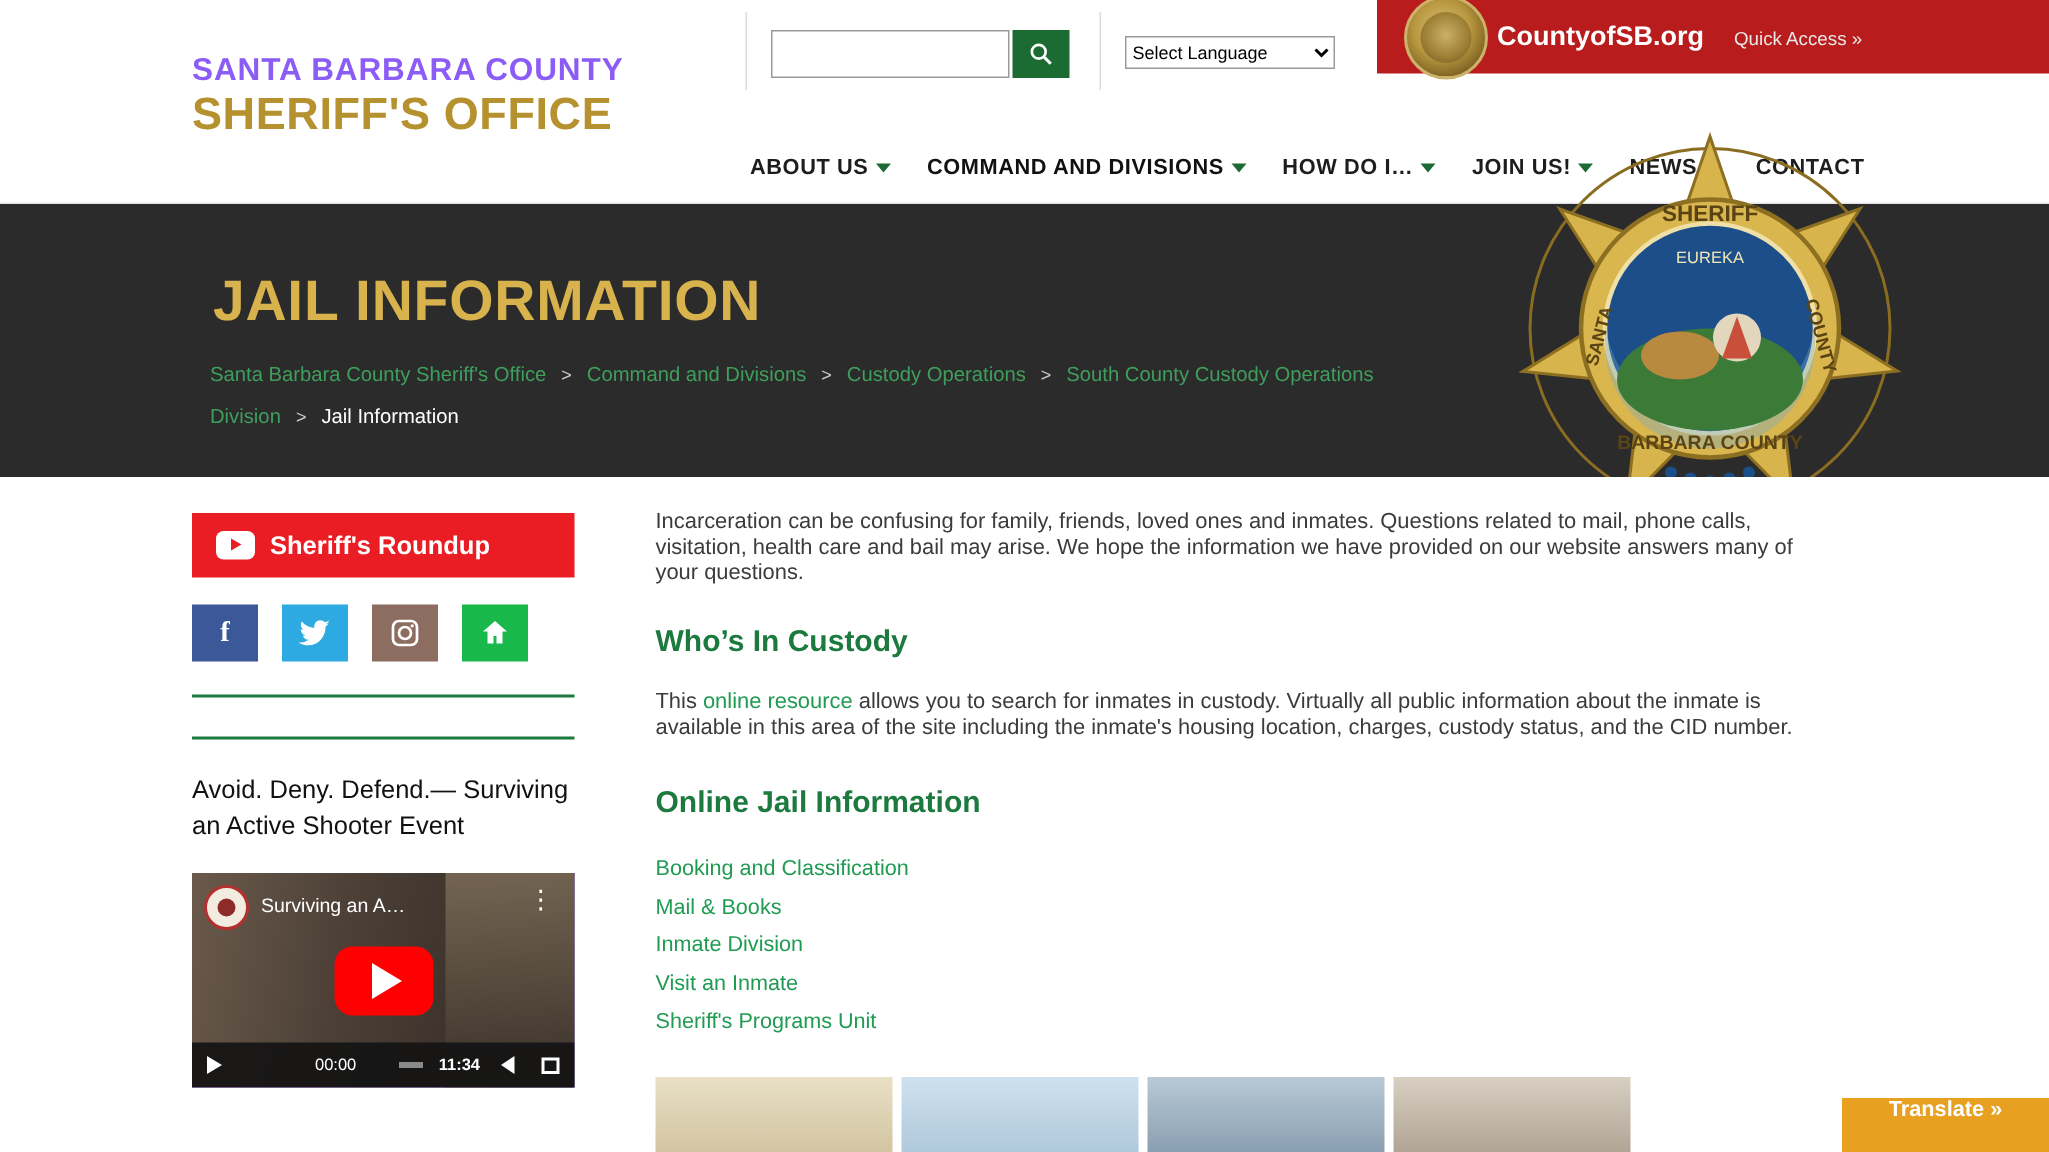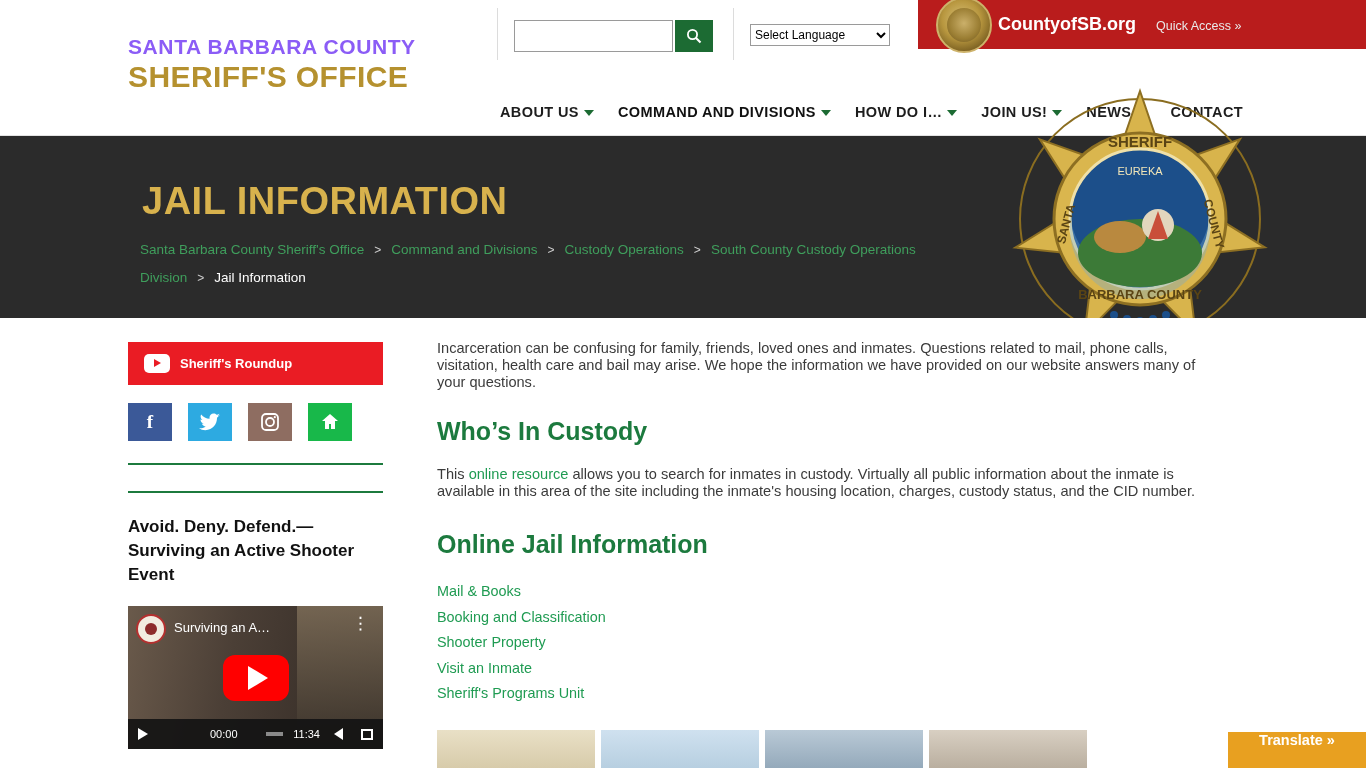--- a/index.html
+++ b/index.html
@@ -248,21 +248,21 @@
   .yt-mark:after {
     content: "";
     position: absolute;
     left: 10px; top: 5px;
     border-left: 7px solid #ea1c24;
     border-top: 4.5px solid transparent;
     border-bottom: 4.5px solid transparent;
   }
   .roundup-label {
     color: #fff;
-    font-size: 13px;
+    font-size: 17px;
     font-weight: bold;
   }
   .socials {
     display: flex;
     gap: 16px;
     margin-top: 18px;
   }
   .soc {
     width: 44px; height: 38px;
     display: flex; align-items: center; justify-content: center;
@@ -282,21 +282,21 @@
     height: 2px;
     background: #1c7a3e;
   }
   .hr-green.second { margin-top: 26px; }
 
   .side-heading {
     margin-top: 22px;
     width: 255px;
     color: #111;
     font-size: 17px;
-    font-weight: bold;
+    font-weight: normal;
     line-height: 24px;
   }
 
   .video {
     margin-top: 19px;
     width: 255px;
     height: 143px;
     background: #4c1d95;
     position: relative;
     overflow: hidden;
@@ -380,21 +380,21 @@
     cursor: pointer;
   }
   .ctrl-time { margin-right: 28px; padding-left: 48px; }
   .ctrl-bar {
     flex: 1;
     height: 4px;
     background: #8a8a8a;
     margin-right: 10px;
     cursor: pointer;
   }
-  .ctrl-dur { margin-right: 14px; }
+  .ctrl-dur { margin-right: 14px; font-weight: bold; }
   .ctrl-vol {
     width: 0; height: 0;
     border-right: 9px solid #fff;
     border-top: 6px solid transparent;
     border-bottom: 6px solid transparent;
     margin-right: 18px;
     cursor: pointer;
   }
   .ctrl-fs {
     width: 12px; height: 11px;
@@ -410,21 +410,21 @@
     width: 770px;
   }
   .para {
     color: #3b3b3b;
     font-size: 14.6px;
     line-height: 17px;
     margin: 0 0 26px 0;
   }
   .h2 {
     color: #1c7a3e;
-    font-size: 25px;
+    font-size: 20px;
     font-weight: bold;
     margin: 0 0 20px 0;
   }
   .h2.second { margin-top: 30px; }
   .para a, .link {
     color: #1f9b52;
     text-decoration: none;
     cursor: pointer;
   }
   .link-list {
@@ -625,23 +625,23 @@
   <div class="main">
     <p class="para">Incarceration can be confusing for family, friends, loved ones and inmates. Questions related to mail, phone calls, visitation, health care and bail may arise. We hope the information we have provided on our website answers many of your questions.</p>
 
     <h2 class="h2">Who’s In Custody</h2>
 
     <p class="para"><span>This </span><a class="link">online resource</a><span> allows you to search for inmates in custody. Virtually all public information about the inmate is available in this area of the site including the inmate's housing location, charges, custody status, and the CID number.</span></p>
 
     <h2 class="h2 second">Online Jail Information</h2>
 
     <ul class="link-list">
+      <li>Booking and Classification</li>
       <li>Mail &amp; Books</li>
-      <li>Booking and Classification</li>
-      <li>Shooter Property</li>
+      <li>Inmate Division</li>
       <li>Visit an Inmate</li>
       <li>Sheriff's Programs Unit</li>
     </ul>
 
     <div class="photos">
       <div class="photo p1"></div>
       <div class="photo p2"></div>
       <div class="photo p3"></div>
       <div class="photo p4"></div>
     </div>

